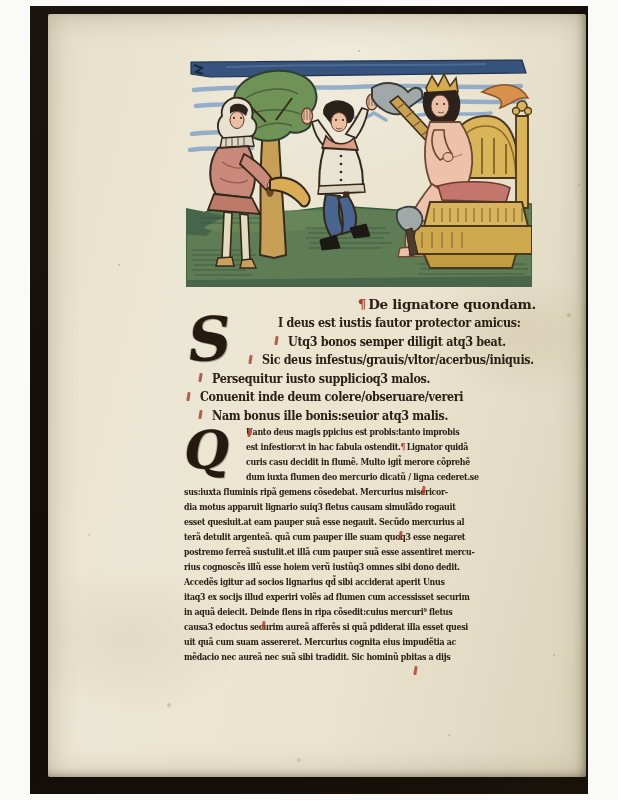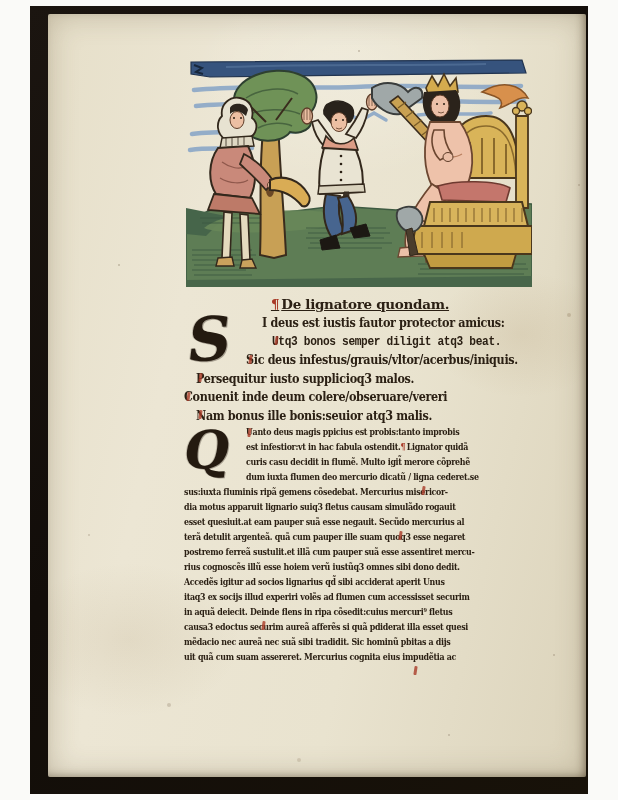--- a/index.html
+++ b/index.html
@@ -27,29 +27,29 @@
   .specks{position:absolute;left:0;top:0;width:2px;height:2px;border-radius:50%;
     box-shadow: 452px 48px 0 1px rgba(90,70,45,.25), 310px 36px 0 0 rgba(90,70,45,.3),
       520px 300px 0 1px rgba(110,80,50,.22), 70px 250px 0 0 rgba(90,70,45,.28),
       120px 690px 0 1px rgba(90,70,45,.2), 400px 720px 0 0 rgba(90,70,45,.26),
       250px 745px 0 1px rgba(110,85,55,.18), 505px 640px 0 0 rgba(90,70,45,.26),
       40px 520px 0 0 rgba(90,70,45,.22), 530px 170px 0 0 rgba(90,70,45,.24);}
   .woodcut{position:absolute;left:138px;top:44px;width:346px;height:229px;}
 
   .textcol{position:absolute;left:136px;top:0;width:352px;height:763px;color:#2b2014;}
   .heading{
-    position:absolute;top:282px;left:0;width:352px;text-align:center;
-    font-size:13.5px;font-weight:bold;letter-spacing:-.3px;white-space:nowrap;text-decoration:underline;
+    position:absolute;top:282px;left:0;width:352px;text-align:right;
+    font-size:13.5px;font-weight:bold;letter-spacing:-.3px;white-space:nowrap;
   }
   .pilcrow{color:#a93b28;font-weight:bold;padding-right:2px;}
 
   .verse{position:absolute;top:300px;left:0;width:352px;height:112px;}
-  .vline{height:18.5px;line-height:18.5px;font-size:13px;font-weight:bold;white-space:nowrap;}
+  .vline{height:18.5px;line-height:18.5px;font-size:13px;font-weight:bold;white-space:nowrap;margin-left:16px;}
   .vline>span{display:inline-block;transform:scaleX(.86);transform-origin:0 50%;letter-spacing:-.4px;}
-  .v0{padding-left:78px;} .v1{padding-left:88px;font-family:Liberation Mono, monospace;} .v2{padding-left:62px;text-decoration:underline;}
+  .v0{padding-left:78px;} .v1{padding-left:88px;} .v2{padding-left:62px;text-decoration:underline;}
   .v3{padding-left:12px;} .v4{padding-left:0;}  .v5{padding-left:12px;}
 
   .prose{position:absolute;top:410px;left:0;width:352px;height:275px;}
   .pline{height:15px;line-height:15px;font-size:10px;font-weight:bold;white-space:nowrap;}
   .pline>span{display:inline-block;transform:scaleX(.79);transform-origin:0 50%;letter-spacing:-.4px;}
   .ind{padding-left:62px;}
 
   .initial{
     position:absolute;font-style:italic;font-weight:bold;color:#241a10;
     text-shadow:1px 1px 0 rgba(36,26,16,.35), -1px 0 0 rgba(36,26,16,.2);
@@ -222,22 +222,22 @@
         <div class="pline"><span>sus:iuxta fluminis ripã gemens cõsedebat. Mercurius misericor-</span></div>
         <div class="pline"><span>dia motus apparuit lignario suiq3 fletus causam simulãdo rogauit</span></div>
         <div class="pline"><span>esset quesiuit.at eam pauper suã esse negauit. Secũdo mercurius al</span></div>
         <div class="pline"><span>terã detulit argenteã. quã cum pauper ille suam quoq3 esse negaret</span></div>
         <div class="pline"><span>postremo ferreã sustulit.et illã cum pauper suã esse assentiret mercu-</span></div>
         <div class="pline"><span>rius cognoscẽs illũ esse hoiem verũ iustũq3 omnes sibi dono dedit.</span></div>
         <div class="pline"><span>Accedẽs igitur ad socios lignarius qd̃ sibi acciderat aperit Unus</span></div>
         <div class="pline"><span>itaq3 ex socijs illud experiri volẽs ad flumen cum accessisset securim</span></div>
         <div class="pline"><span>in aquã deiecit. Deinde flens in ripa cõsedit:cuius mercuri⁹ fletus</span></div>
         <div class="pline"><span>causa3 edoctus securim aureã afferẽs si quã pdiderat illa esset quesi</span></div>
+        <div class="pline"><span>uit quã cum suam assereret. Mercurius cognita eius impudẽtia ac</span></div>
         <div class="pline"><span>mẽdacio nec aureã nec suã sibi tradidit. Sic hominũ pbitas a dijs</span></div>
-        <div class="pline"><span>uit quã cum suam assereret. Mercurius cognita eius impudẽtia ac</span></div>
         <div class="rub" style="left:64px;top:4px"></div>
         <div class="rub" style="left:238px;top:62px"></div>
         <div class="rub" style="left:215px;top:107px"></div>
         <div class="rub" style="left:78px;top:197px"></div>
         <div class="rub" style="left:230px;top:242px"></div>
       </div>
 
     </div>
   </div>
 </div>

